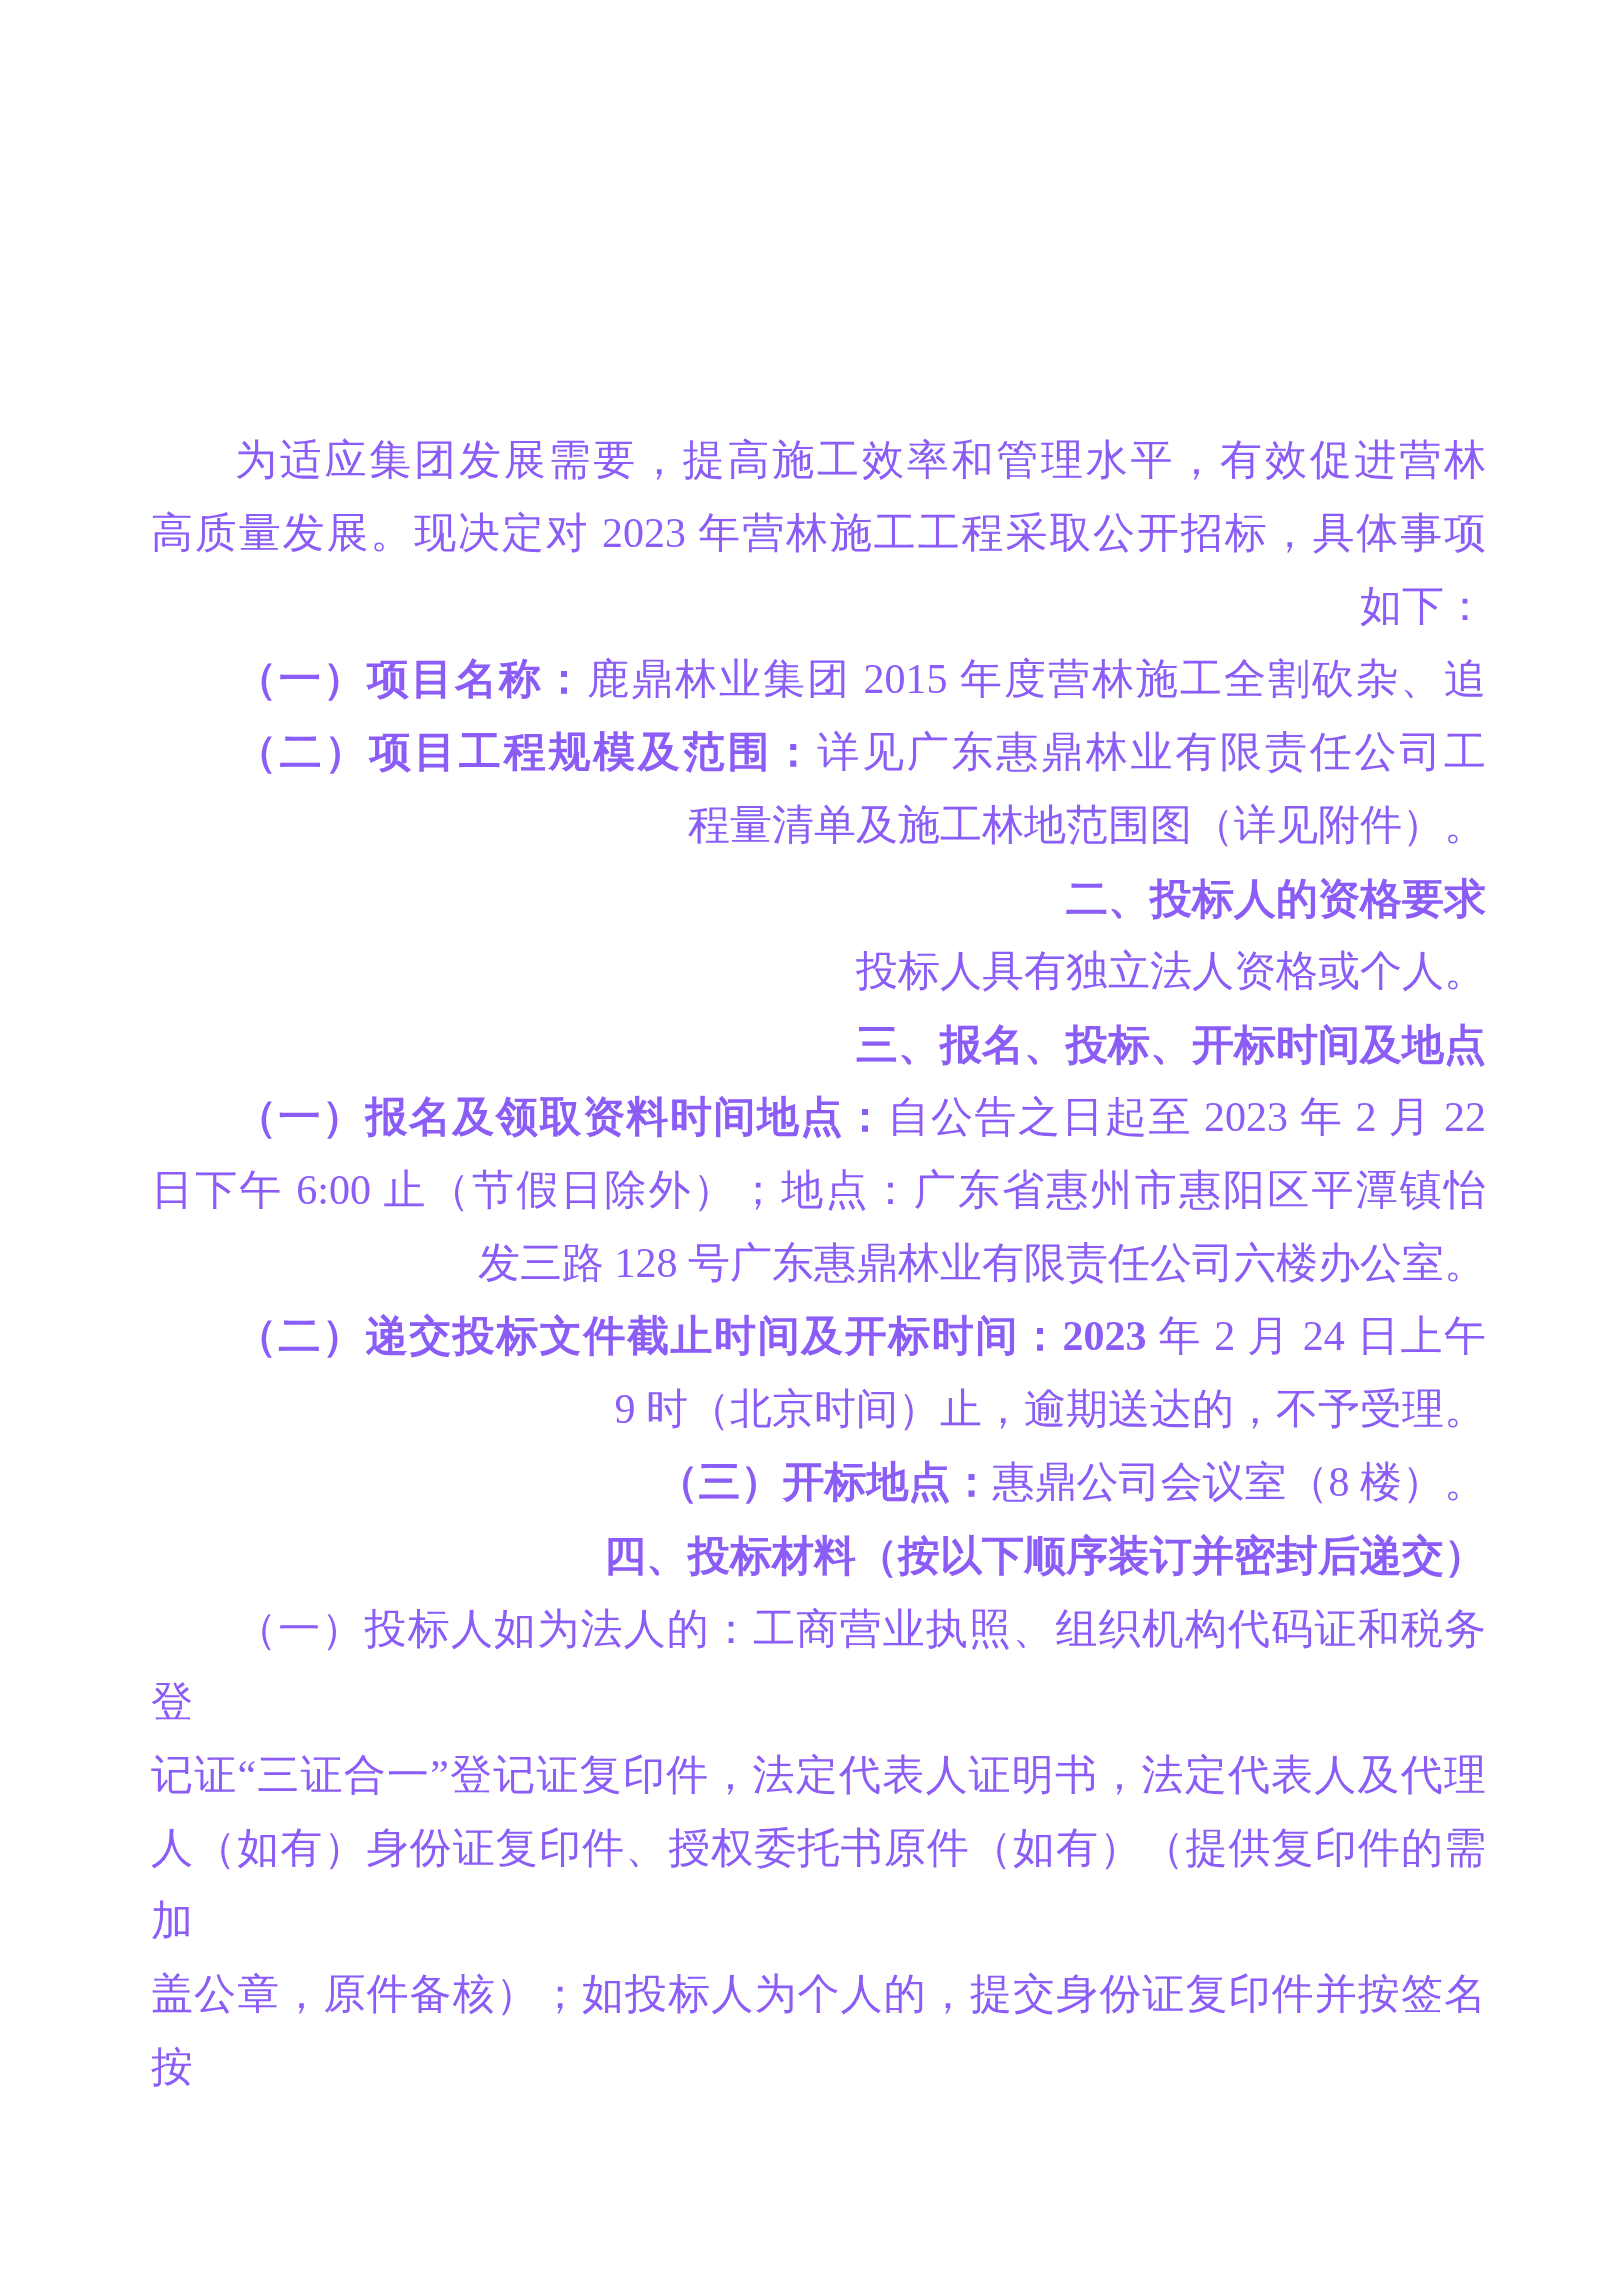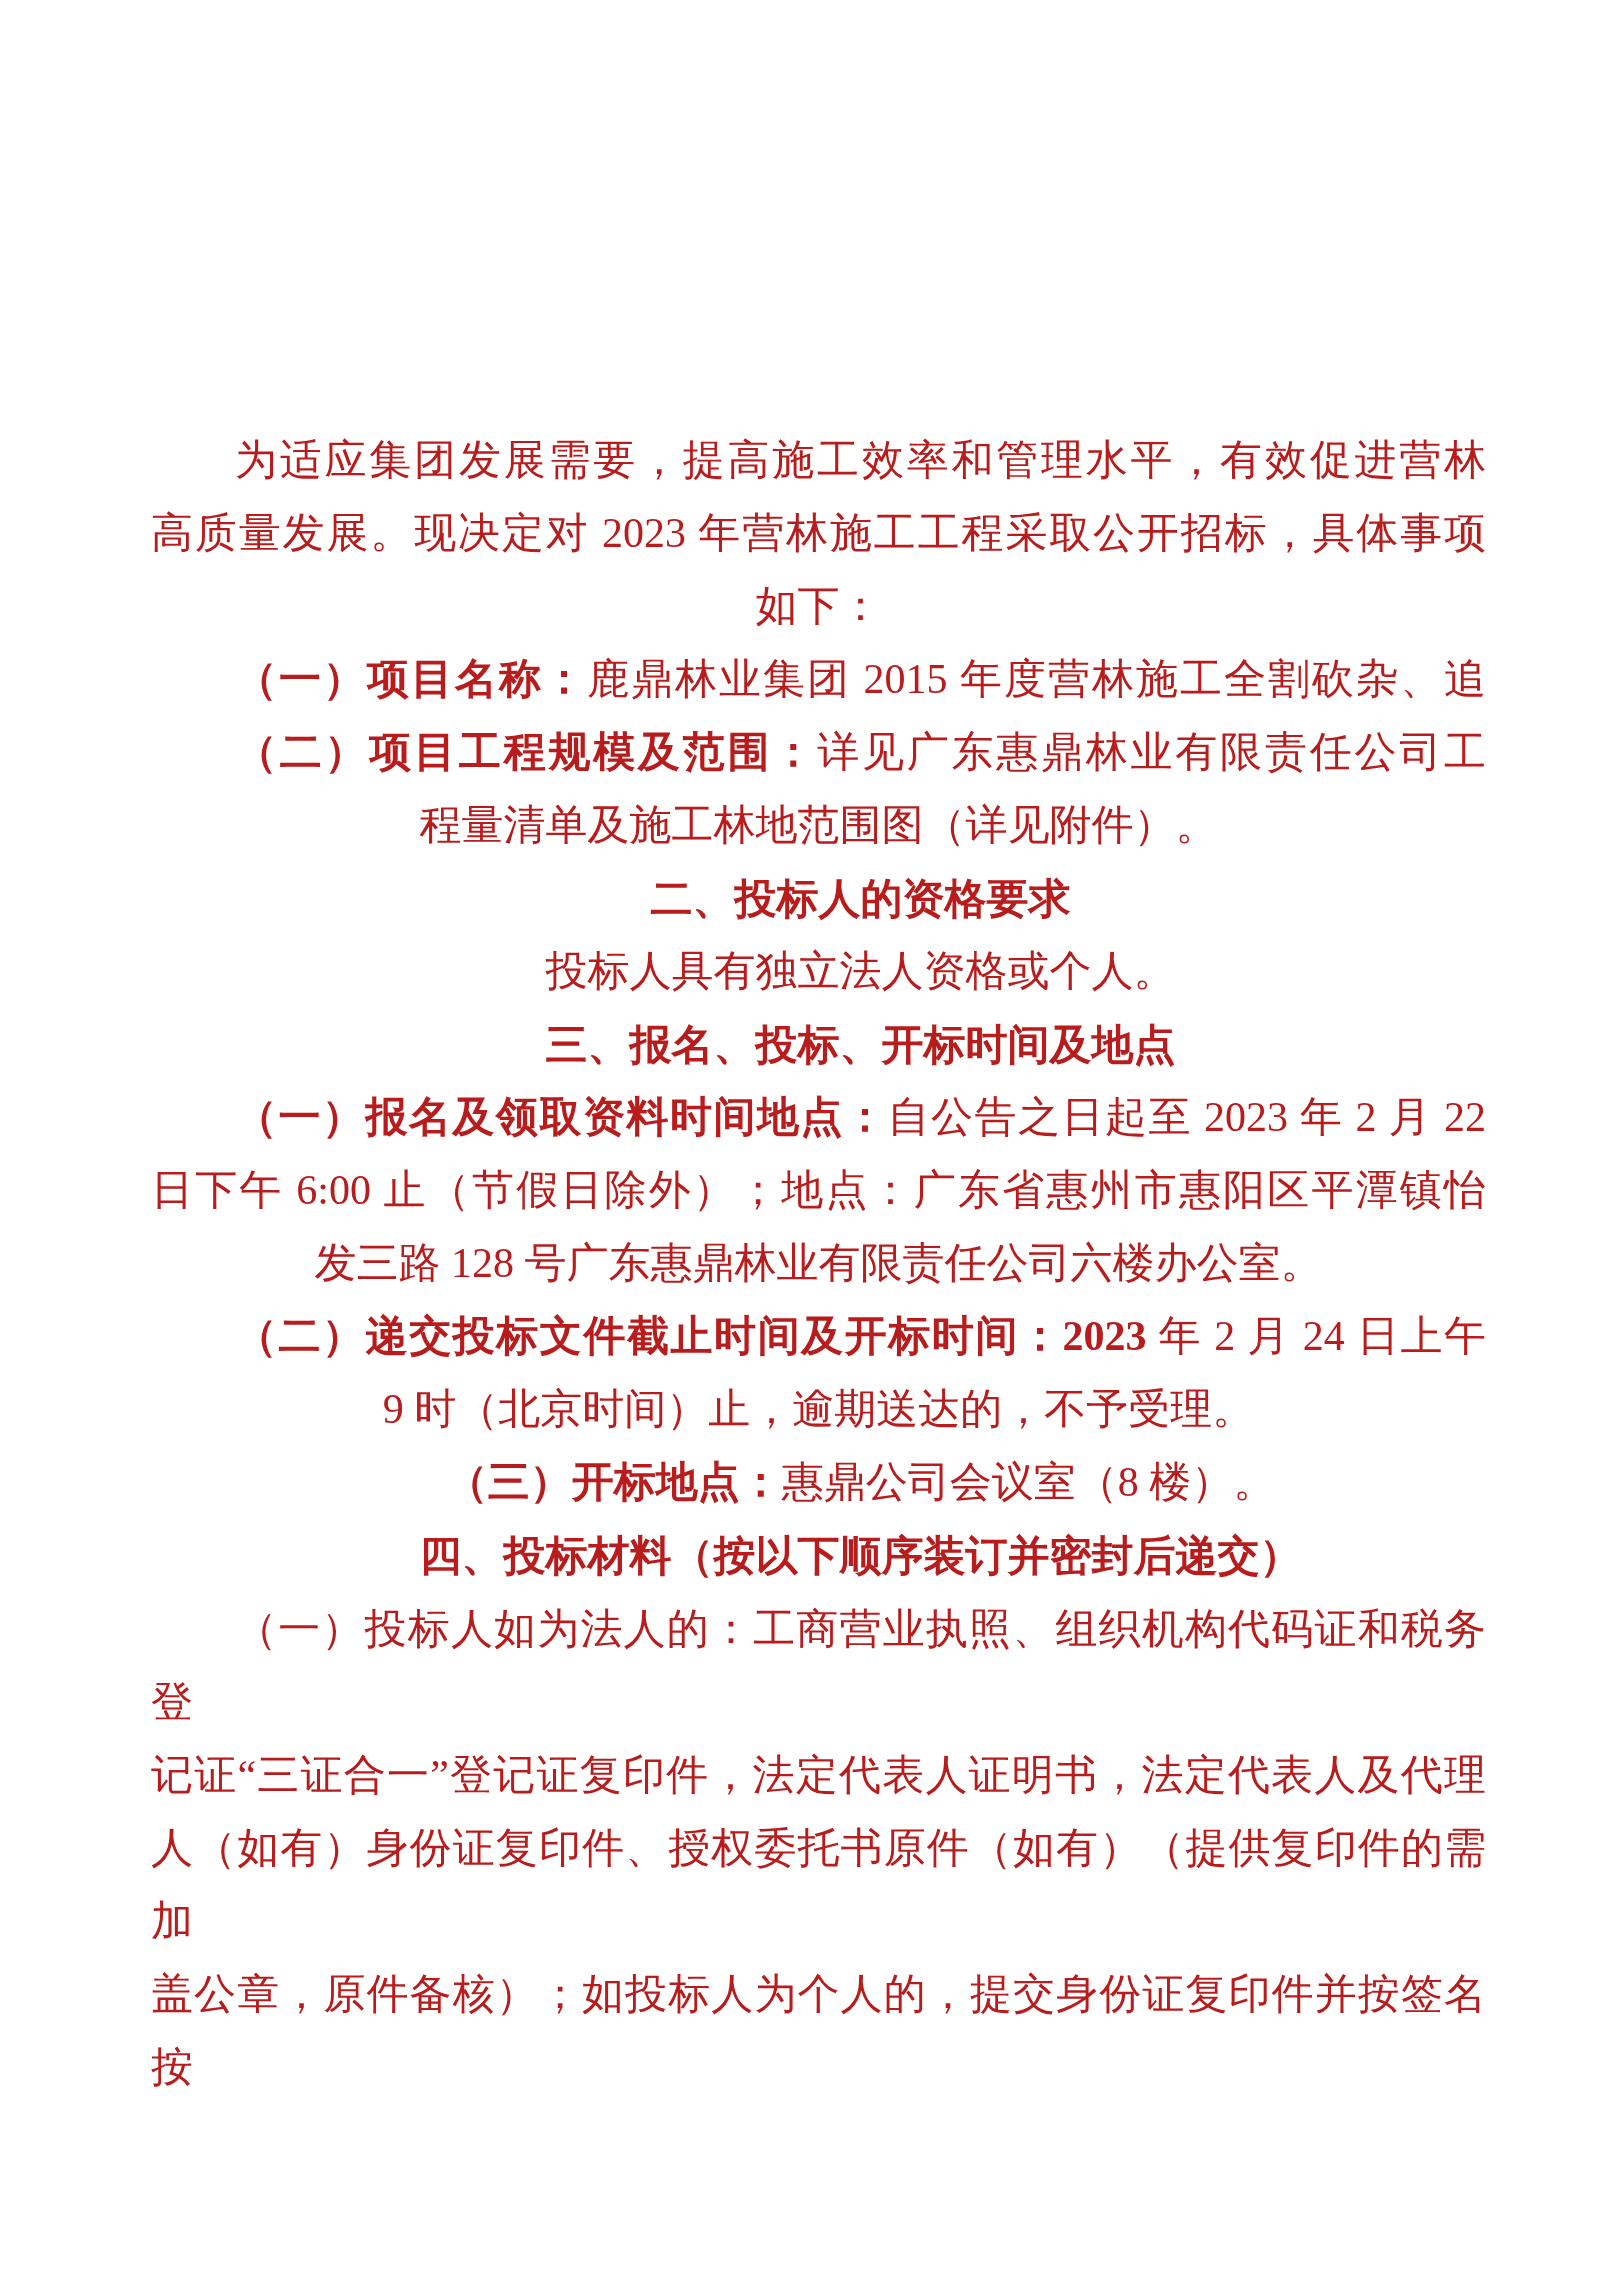--- a/index.html
+++ b/index.html
@@ -12,23 +12,23 @@
     overflow: hidden;
   }
   .content {
     position: absolute;
     left: 151px;
     top: 424px;
     width: 1335px;
     font-family: "Liberation Serif", "DejaVu Serif", serif;
     font-size: 42px;
     line-height: 73px;
-    color: #b91c1c;
+    color: #8b5cf6;
   }
-  .ln { white-space: pre-wrap; text-align: center; }
+  .ln { white-space: pre-wrap; text-align: right; }
   .ind { text-indent: 84px; }
   .just { text-align: justify; text-align-last: justify; }
   .b { font-weight: bold; }
   .h {
     font-family: "Liberation Sans", "DejaVu Sans", sans-serif;
     font-weight: bold;
   }
   .h .reg {
     font-family: "Liberation Serif", "DejaVu Serif", serif;
     font-weight: bold;

